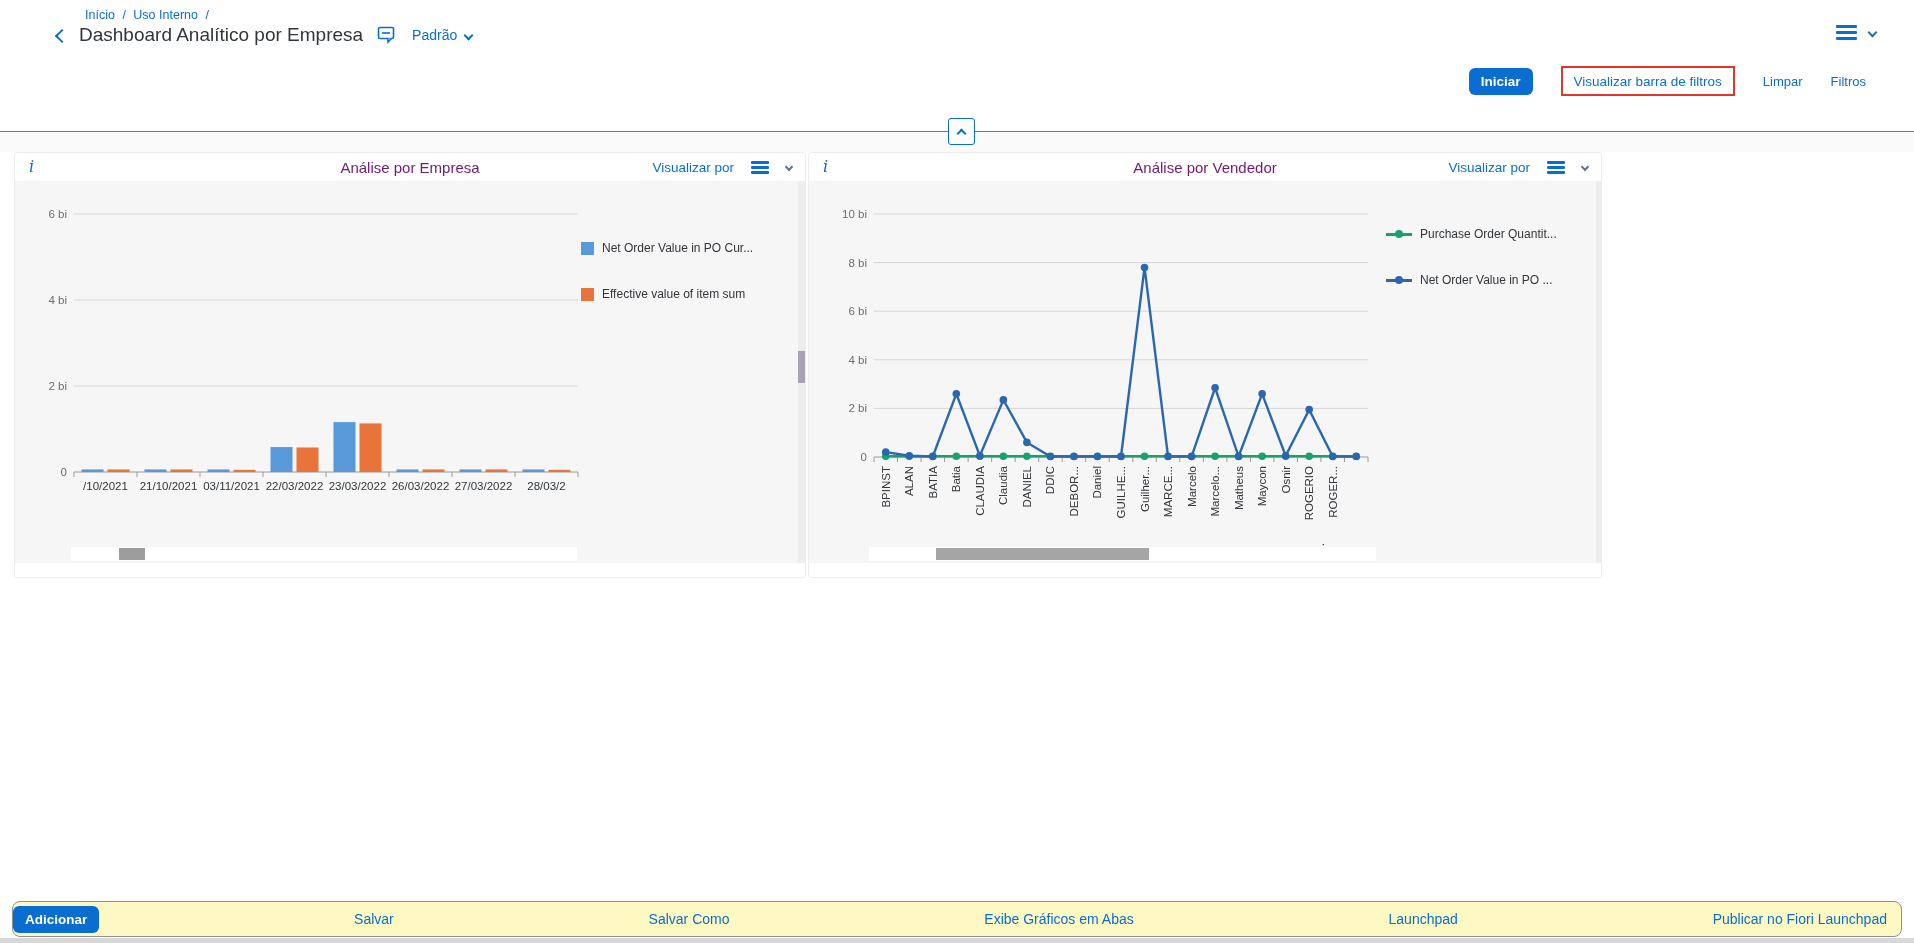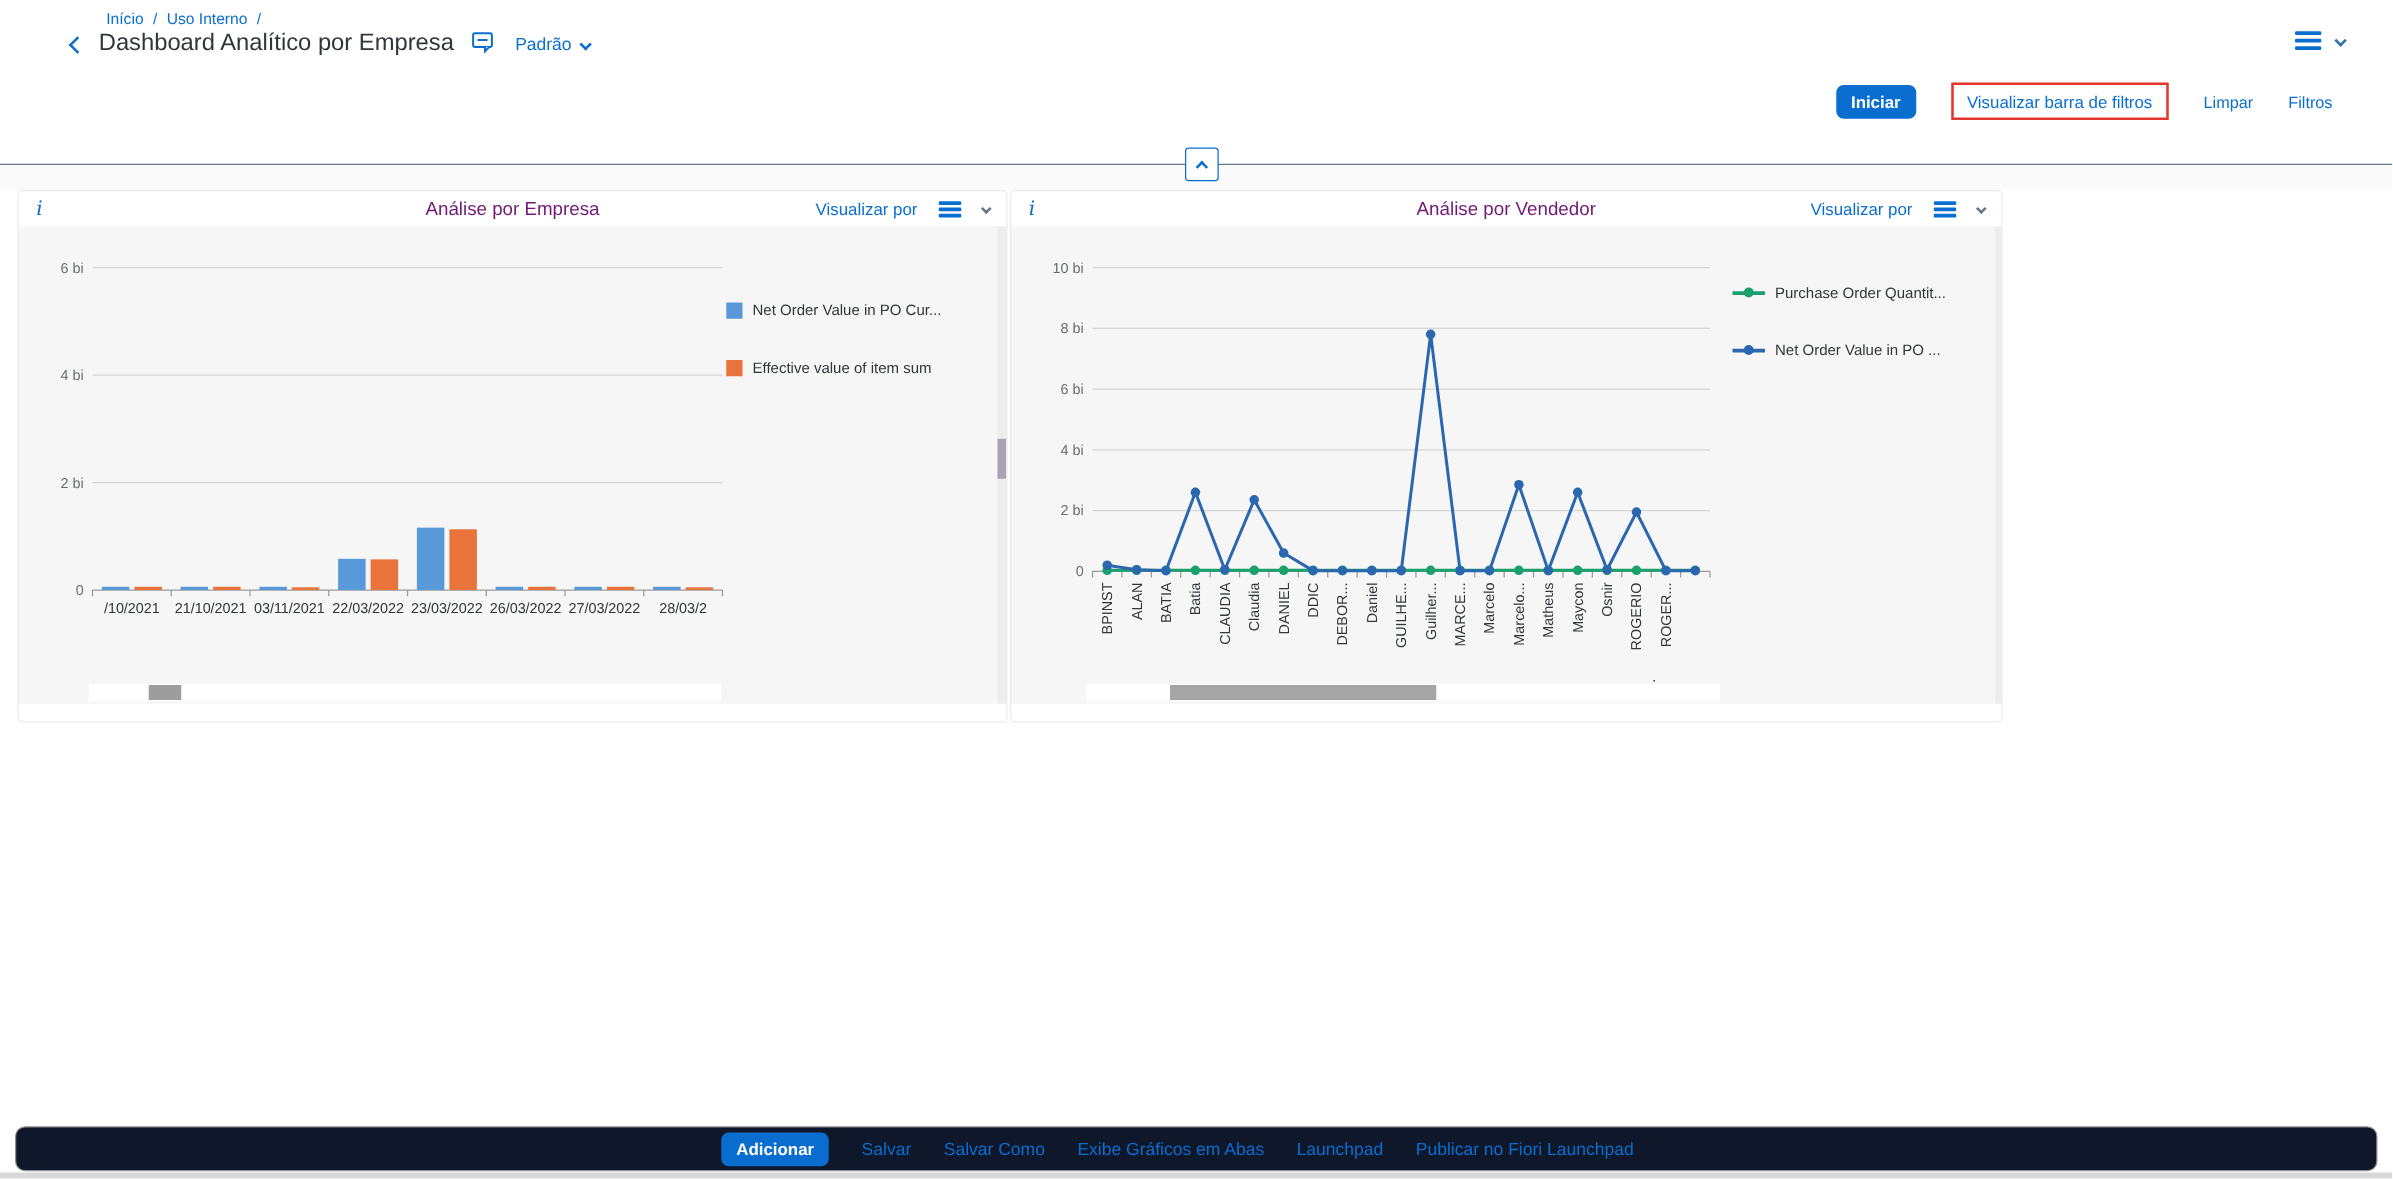--- a/index.html
+++ b/index.html
@@ -60,21 +60,21 @@
   .legend-line { position:relative; width:26px; height:3px; display:inline-block; }
   .legend-line b { position:absolute; left:9px; top:-2.5px; width:8px; height:8px; border-radius:50%; display:block; }
 
   .hscroll-track { position:absolute; top:394px; height:14px; background:#fff; z-index:4; cursor:pointer; }
   .hthumb { position:absolute; top:1px; height:12px; background:#9d9d9d; }
   .card-bottom { position:absolute; left:0; right:0; top:410px; height:16px; background:#fff; z-index:3; }
   .vscroll { position:absolute; top:28px; width:7px; height:382px; background:#ededed; z-index:4; cursor:pointer; }
   .vthumb { position:absolute; left:0; width:7px; background:#a8a2b2; }
 
   
-  .footer-bar { position:absolute; left:12px; top:901px; width:1890px; height:36px; background:#0f172a; border:1px solid #8f8f8f; border-radius:8px; display:flex; align-items:center; justify-content:center; gap:26px; padding-right:30px; }
+  .footer-bar { position:absolute; left:12px; top:901px; width:1890px; height:36px; background:#fef9c3; border:1px solid #8f8f8f; border-radius:8px; display:flex; align-items:center; justify-content:space-between; gap:26px; padding-right:14px; }
   .footer-bar .link { font-size:14px; }
   .bottom-strip { position:absolute; left:0; top:938px; width:1914px; height:5px; background:#d8d8d8; }
 </style>
 </head>
 <body>
 
 <div id="app">
 
   <div class="breadcrumb">
     <span class="link">Início</span>

